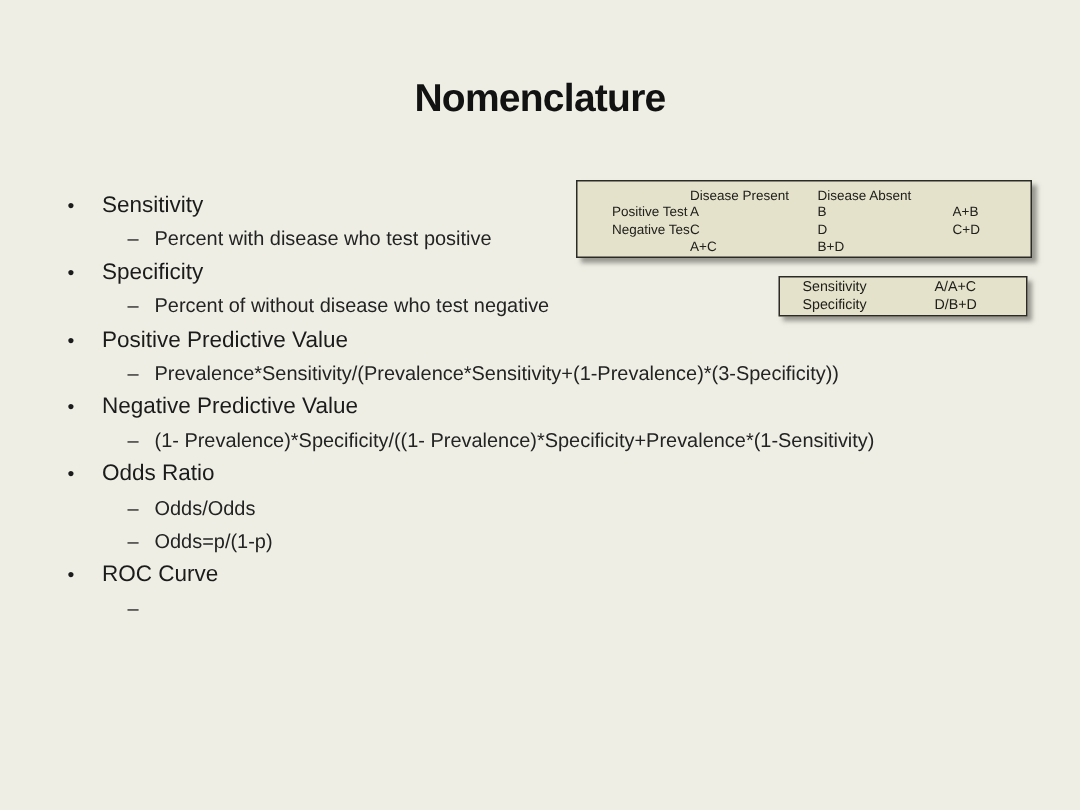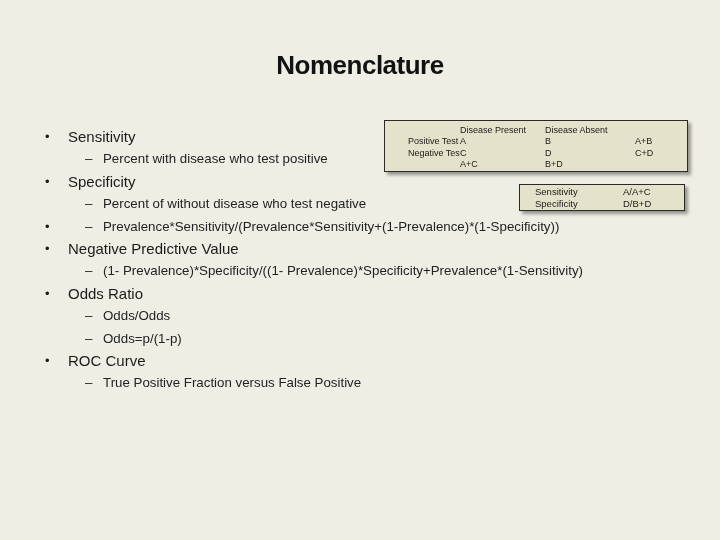--- a/index.html
+++ b/index.html
@@ -138,24 +138,25 @@
       <span class="bullet-glyph">•</span>
       <span>Specificity</span>
     </div>
     <div class="sub-item">
       <span class="dash-glyph">–</span>
       <span>Percent of without disease who test negative</span>
     </div>
 
     <div class="main-item">
       <span class="bullet-glyph">•</span>
-    </div>
-    <div class="sub-item">
-      <span class="dash-glyph">–</span>
-      <span>Prevalence*Sensitivity/(Prevalence*Sensitivity+(1-Prevalence)*(1-Specificity))</span>
+      <span>Positive Predictive Value</span>
+    </div>
+    <div class="sub-item">
+      <span class="dash-glyph">–</span>
+      <span>Prevalence*Sensitivity/(Prevalence*Sensitivity+(1-Prevalence)*(3-Specificity))</span>
     </div>
 
     <div class="main-item">
       <span class="bullet-glyph">•</span>
       <span>Negative Predictive Value</span>
     </div>
     <div class="sub-item">
       <span class="dash-glyph">–</span>
       <span>(1- Prevalence)*Specificity/((1- Prevalence)*Specificity+Prevalence*(1-Sensitivity)</span>
     </div>
@@ -172,21 +173,20 @@
       <span class="dash-glyph">–</span>
       <span>Odds=p/(1-p)</span>
     </div>
 
     <div class="main-item">
       <span class="bullet-glyph">•</span>
       <span>ROC Curve</span>
     </div>
     <div class="sub-item">
       <span class="dash-glyph">–</span>
-      <span>True Positive Fraction versus False Positive</span>
     </div>
 
   </div>
 
   <div class="box-table contingency">
     <table>
       <colgroup>
           <col class="c1">
           <col class="c2">
           <col class="c3">

